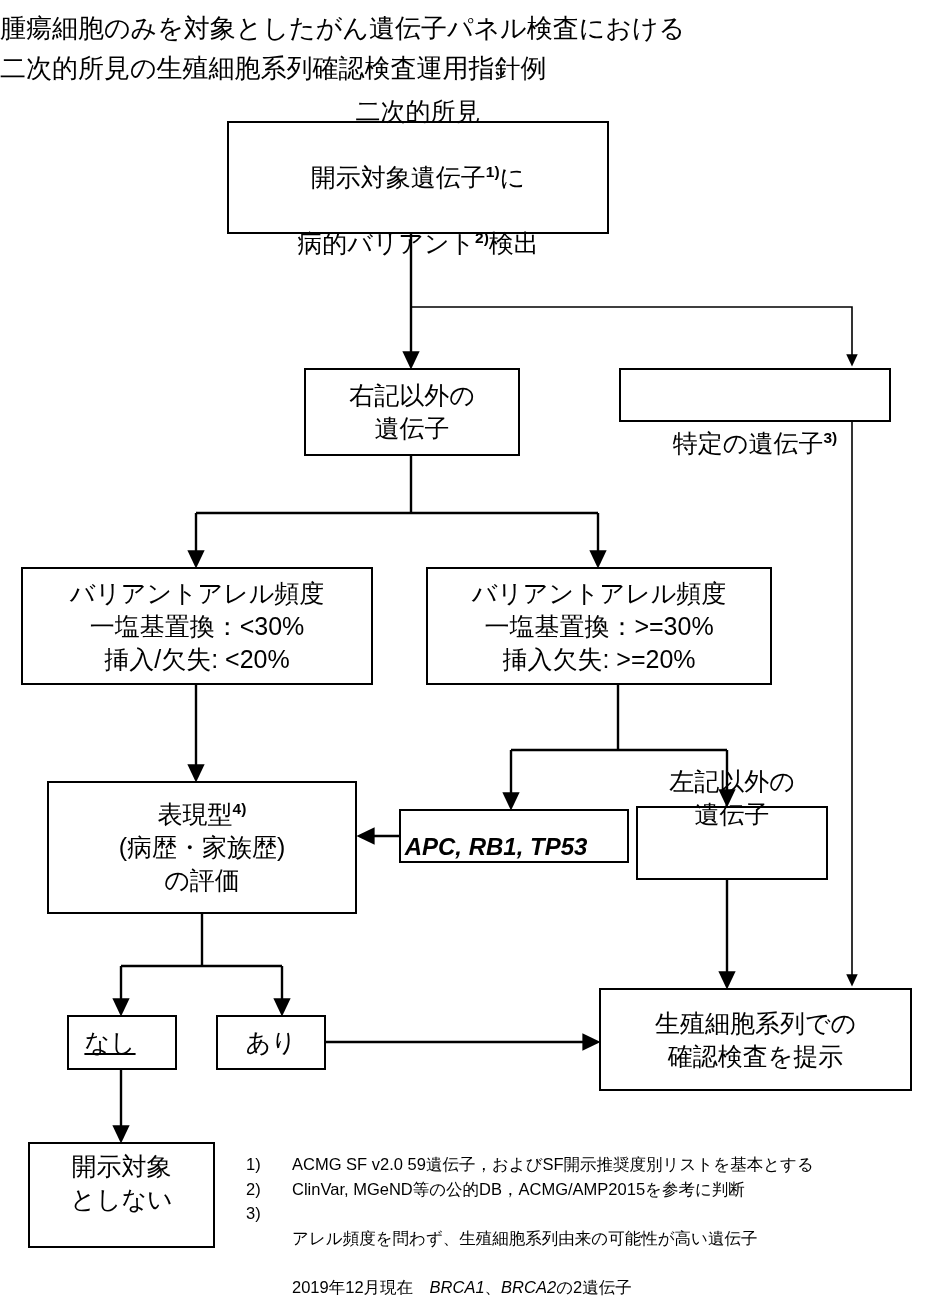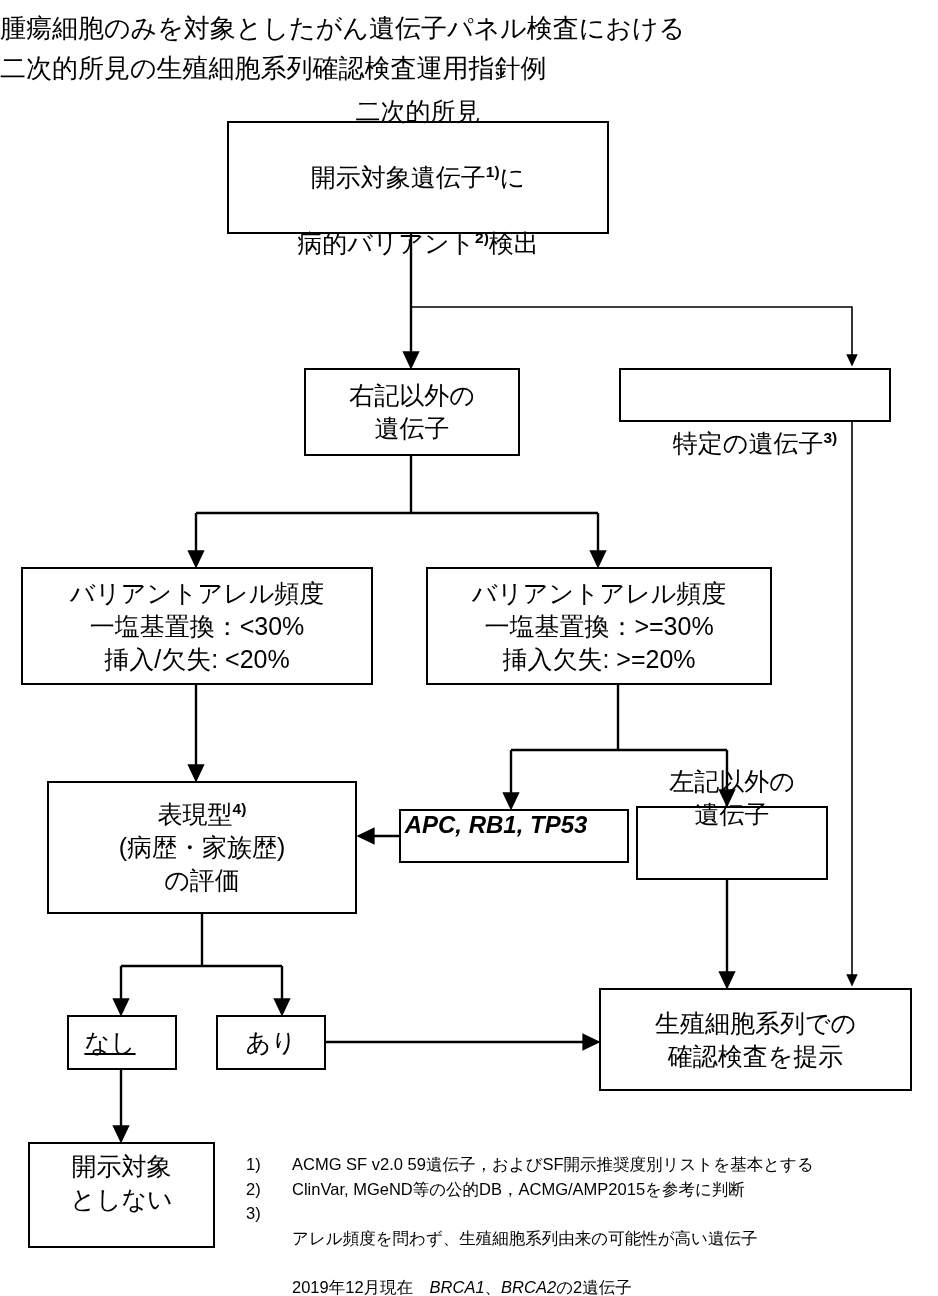--- a/index.html
+++ b/index.html
@@ -188,21 +188,21 @@
   <div class="boxlabel" style="left:427px; top:568px; width:344px; height:116px;">バリアントアレル頻度
 一塩基置換：&gt;=30%
 挿入欠失: &gt;=20%</div>
 
   <div class="boxlabel" style="left:48px; top:782px; width:308px; height:131px;">
     <div><span>表現型</span><span class="sup">4)</span><span style="white-space:pre-line">
 (病歴・家族歴)
 の評価</span></div>
   </div>
 
-  <div class="boxlabel small" style="left:400px; top:798px; width:192px; height:52px;">
+  <div class="boxlabel small" style="left:400px; top:820px; width:192px; height:52px;">
     <span class="gene-italic">APC, RB1, TP53</span>
   </div>
 
   <div class="boxlabel" style="left:637px; top:762px; width:190px; height:72px;">左記以外の
 遺伝子</div>
 
   <div class="boxlabel" style="left:68px; top:1016px; width:84px; height:53px;text-decoration:underline;">なし</div>
 
   <div class="boxlabel" style="left:600px; top:989px; width:311px; height:101px;">生殖細胞系列での
 確認検査を提示</div>

